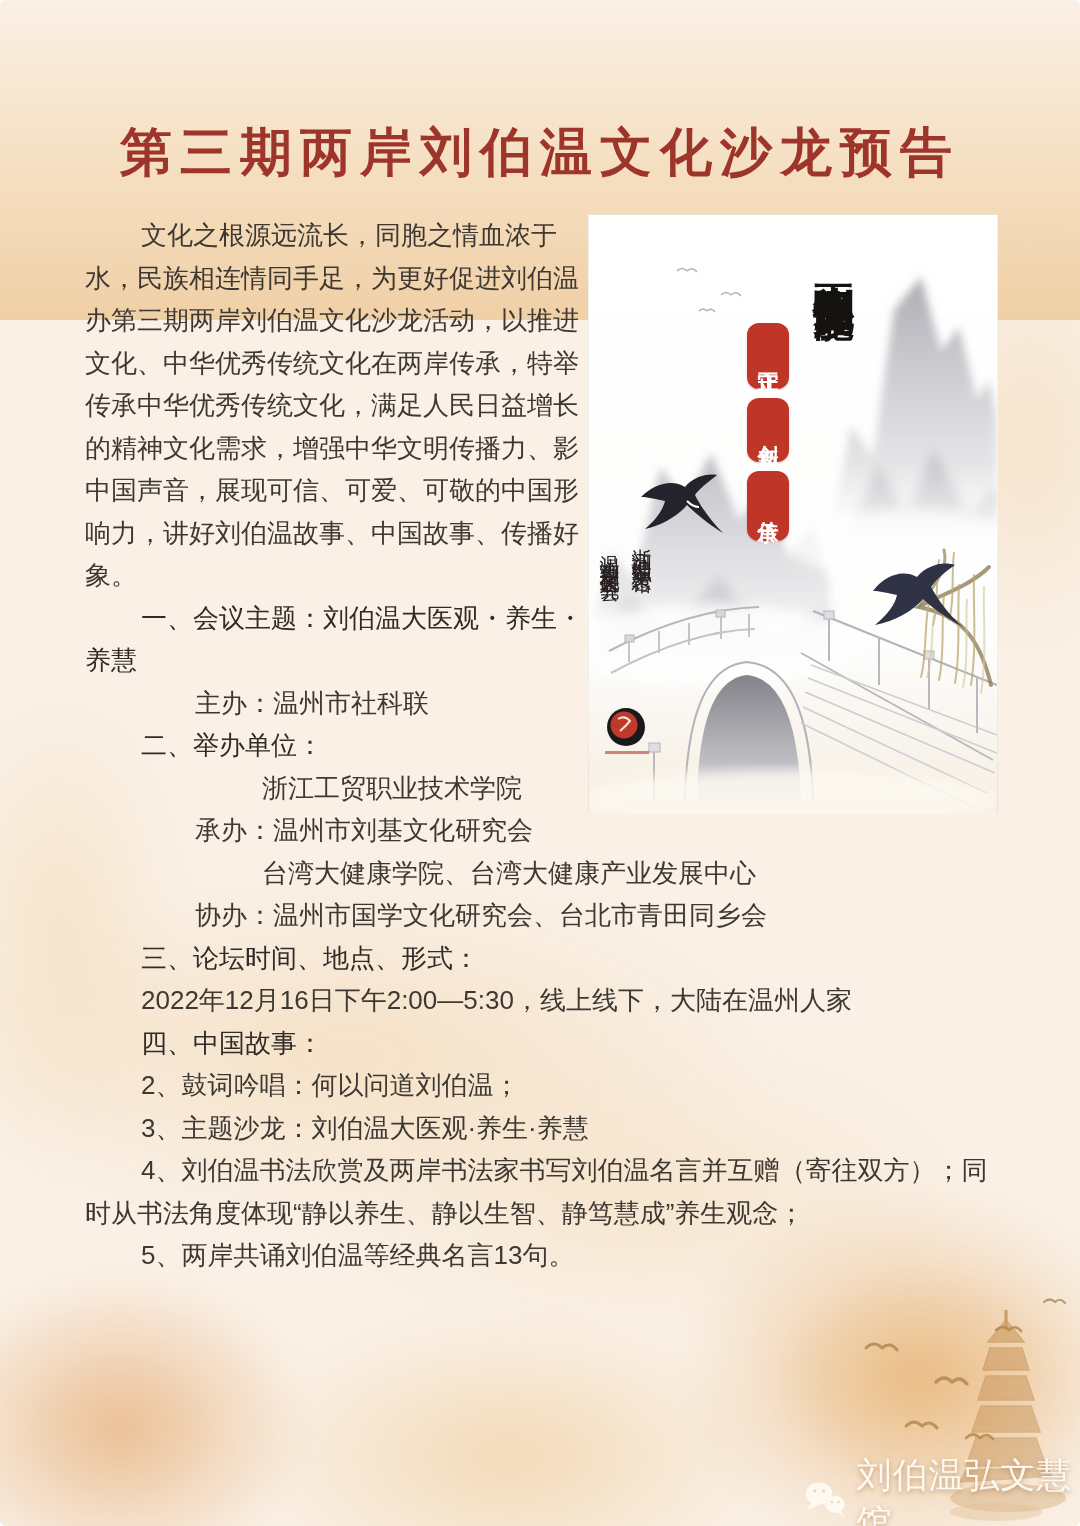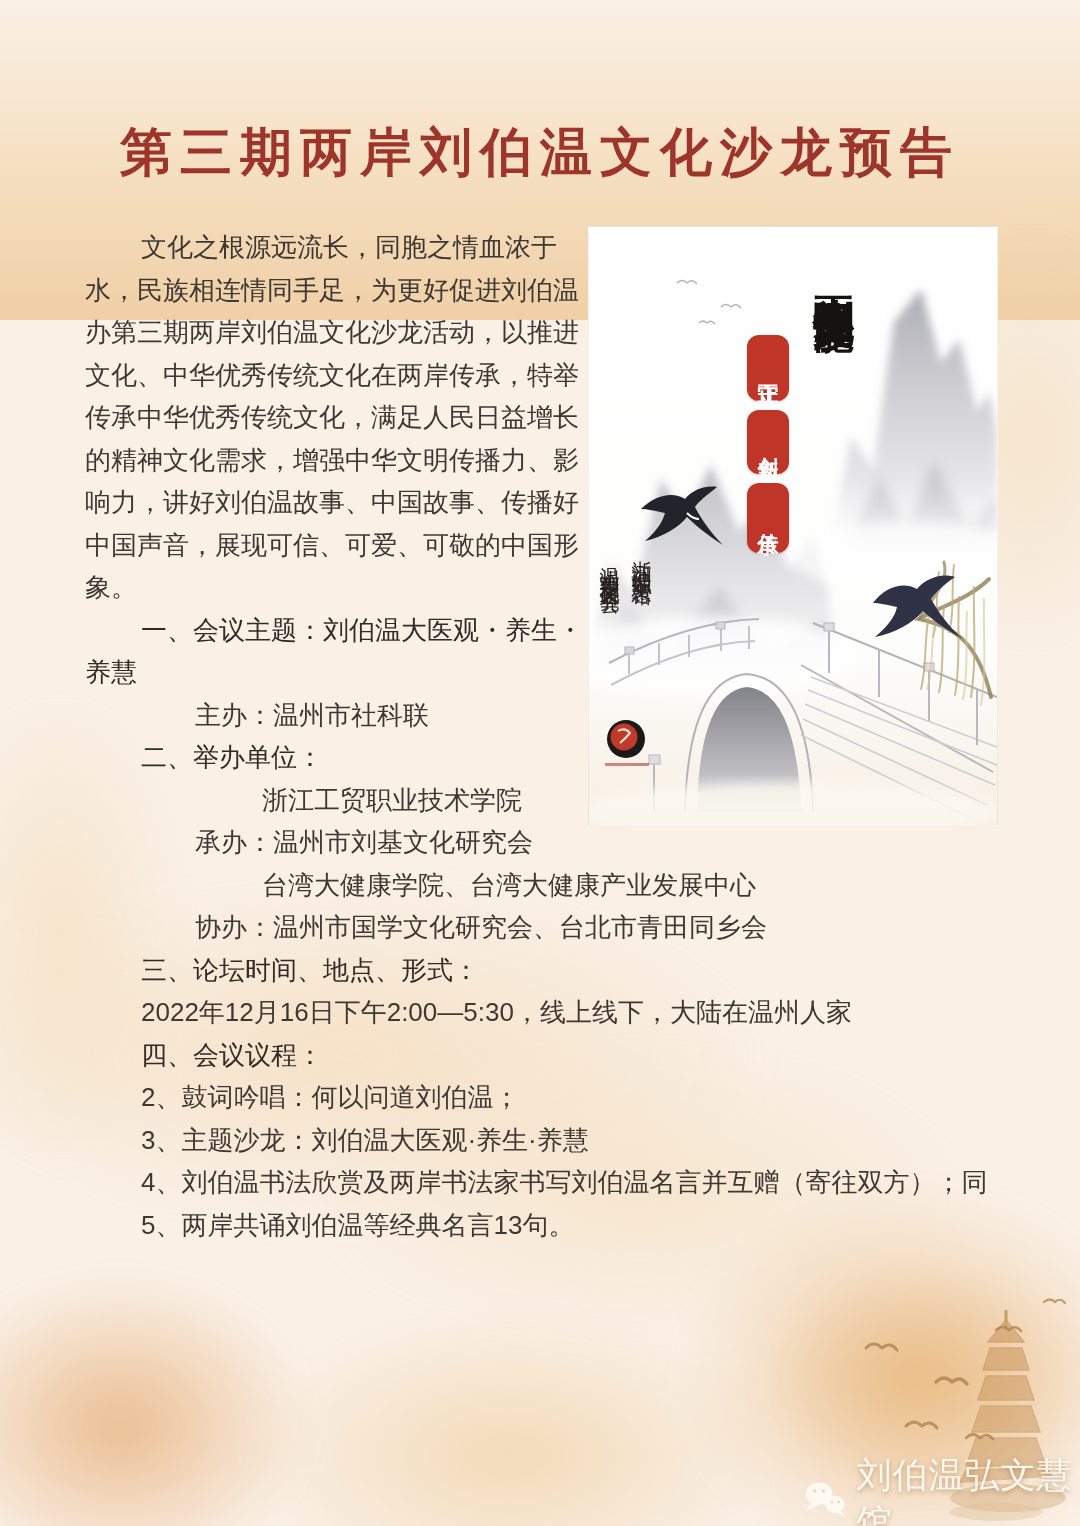--- a/index.html
+++ b/index.html
@@ -1,19 +1,20 @@
 <!DOCTYPE html>
 <html><head>
 <meta charset="utf-8">
 <style>
   html,body{margin:0;padding:0;}
   .page{
     position:relative;width:1080px;height:1526px;overflow:hidden;
     background:#faf0e5;
     font-family:"Liberation Sans","DejaVu Sans",sans-serif;
+    border-radius:6px;
   }
   
   .bg{position:absolute;inset:0;z-index:0;}
   .wash{position:absolute;border-radius:50%;}
   .w-bottom{left:0;right:0;bottom:0;height:320px;border-radius:0;
     background:linear-gradient(to bottom,rgba(240,206,156,0) 0%,rgba(239,201,146,.45) 55%,rgba(233,186,124,.6) 100%);}
   .w-bl{left:-70px;bottom:-50px;width:380px;height:300px;background:radial-gradient(closest-side,rgba(222,150,80,.55),rgba(222,150,80,0));filter:blur(14px);}
   .w-b2{left:250px;bottom:-70px;width:520px;height:280px;background:radial-gradient(closest-side,rgba(236,196,138,.5),rgba(236,196,138,0));filter:blur(16px);}
   .w-br{right:-60px;bottom:-40px;width:460px;height:380px;background:radial-gradient(closest-side,rgba(227,168,98,.55),rgba(227,168,98,0));filter:blur(14px);}
   .w-band{left:-60px;top:890px;width:820px;height:330px;background:radial-gradient(closest-side,rgba(240,206,158,.45),rgba(240,206,158,0));filter:blur(22px);}
@@ -25,21 +26,21 @@
   .flock{position:absolute;left:848px;top:1286px;opacity:.85;}
 
   
   .doc-title{
     position:absolute;left:0;top:118px;width:100%;z-index:2;margin:0;
     text-align:center;font-size:52px;font-weight:bold;letter-spacing:8px;
     color:#9e352b;
   }
 
   
-  .content{position:absolute;left:85px;top:226px;width:925px;z-index:2;color:#3e3833;}
+  .content{position:absolute;left:85px;top:214px;width:925px;z-index:2;color:#3e3833;}
   .ln{font-size:26px;line-height:42.5px;height:42.5px;white-space:nowrap;}
   .ind{padding-left:56px;}
   .pad2{padding-left:110px;}
   .pad3{padding-left:177px;}
   .hd{font-weight:normal;color:#302b27;}
 
   
   .poster{
     position:relative;float:right;width:410px;height:600px;margin:0 12px 0 8px;
     background:linear-gradient(180deg,#ffffff 0%,#fdfdfc 72%,#f6eee1 100%);
@@ -229,41 +230,42 @@
       <div class="side-col side-col-a">浙江刘伯温弘文慧馆</div>
       <div class="side-col side-col-b">温州市刘基文化研究会</div>
     </div>
 
     <div class="ln ind">文化之根源远流长，同胞之情血浓于</div>
     <div class="ln">水，民族相连情同手足，为更好促进刘伯温</div>
     <div class="ln">办第三期两岸刘伯温文化沙龙活动，以推进</div>
     <div class="ln">文化、中华优秀传统文化在两岸传承，特举</div>
     <div class="ln">传承中华优秀传统文化，满足人民日益增长</div>
     <div class="ln">的精神文化需求，增强中华文明传播力、影</div>
+    <div class="ln">中国声音，展现可信、可爱、可敬的中国形</div>
     <div class="ln">响力，讲好刘伯温故事、中国故事、传播好</div>
-    <div class="ln">中国声音，展现可信、可爱、可敬的中国形</div>
     <div class="ln">象。</div>
 
     <div class="ln ind hd">一、会议主题：刘伯温大医观・养生・</div>
     <div class="ln hd">养慧</div>
 
     <div class="ln pad2">主办：温州市社科联</div>
     <div class="ln ind hd">二、举办单位：</div>
     <div class="ln pad3">浙江工贸职业技术学院</div>
     <div class="ln pad2">承办：温州市刘基文化研究会</div>
     <div class="ln pad3">台湾大健康学院、台湾大健康产业发展中心</div>
     <div class="ln pad2">协办：温州市国学文化研究会、台北市青田同乡会</div>
 
     <div class="ln ind hd">三、论坛时间、地点、形式：</div>
     <div class="ln ind">2022年12月16日下午2:00—5:30，线上线下，大陆在温州人家</div>
 
-    <div class="ln ind hd">四、会议议程：</div>
+    <div class="ln ind hd">四、中国故事：</div>
     <div class="ln ind">2、鼓词吟唱：何以问道刘伯温；</div>
     <div class="ln ind">3、主题沙龙：刘伯温大医观·养生·养慧</div>
     <div class="ln ind">4、刘伯温书法欣赏及两岸书法家书写刘伯温名言并互赠（寄往双方）；同</div>
+    <div class="ln">时从书法角度体现“静以养生、静以生智、静笃慧成”养生观念；</div>
     <div class="ln ind">5、两岸共诵刘伯温等经典名言13句。</div>
   </div>
 
   <div class="watermark">
     <svg width="48" height="42" viewBox="0 0 48 42">
       <g fill="#fffcf6" opacity="0.92">
         <ellipse cx="17" cy="15" rx="15" ry="12.5"></ellipse>
         <path d="M8,25 L3,34 L16,28 Z"></path>
         <ellipse cx="35" cy="27" rx="11" ry="9.5"></ellipse>
         <path d="M41,34 L46,41 L36,35 Z"></path>

